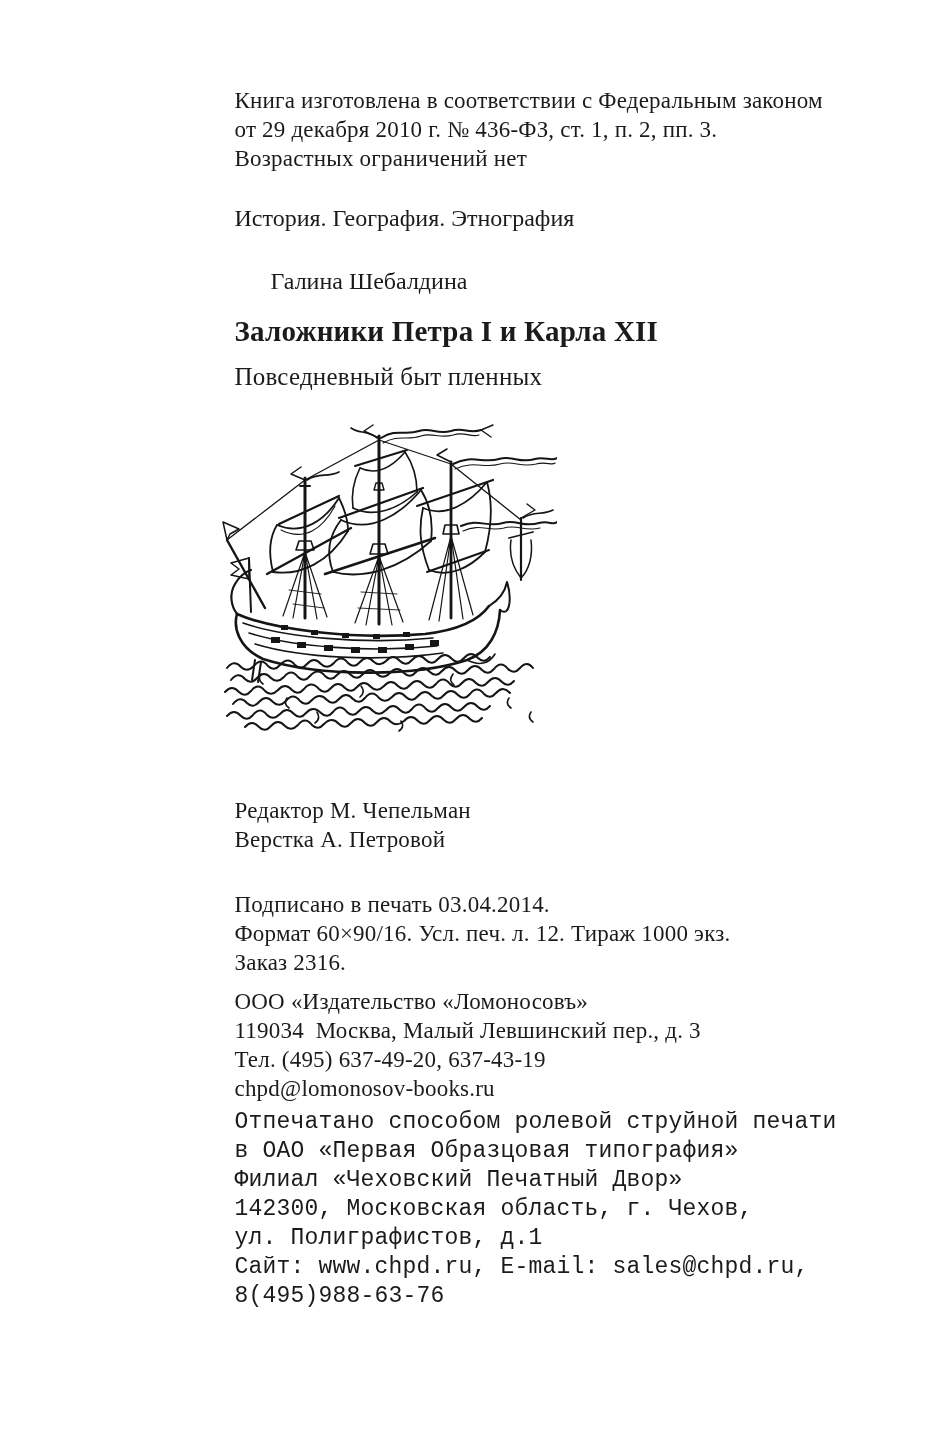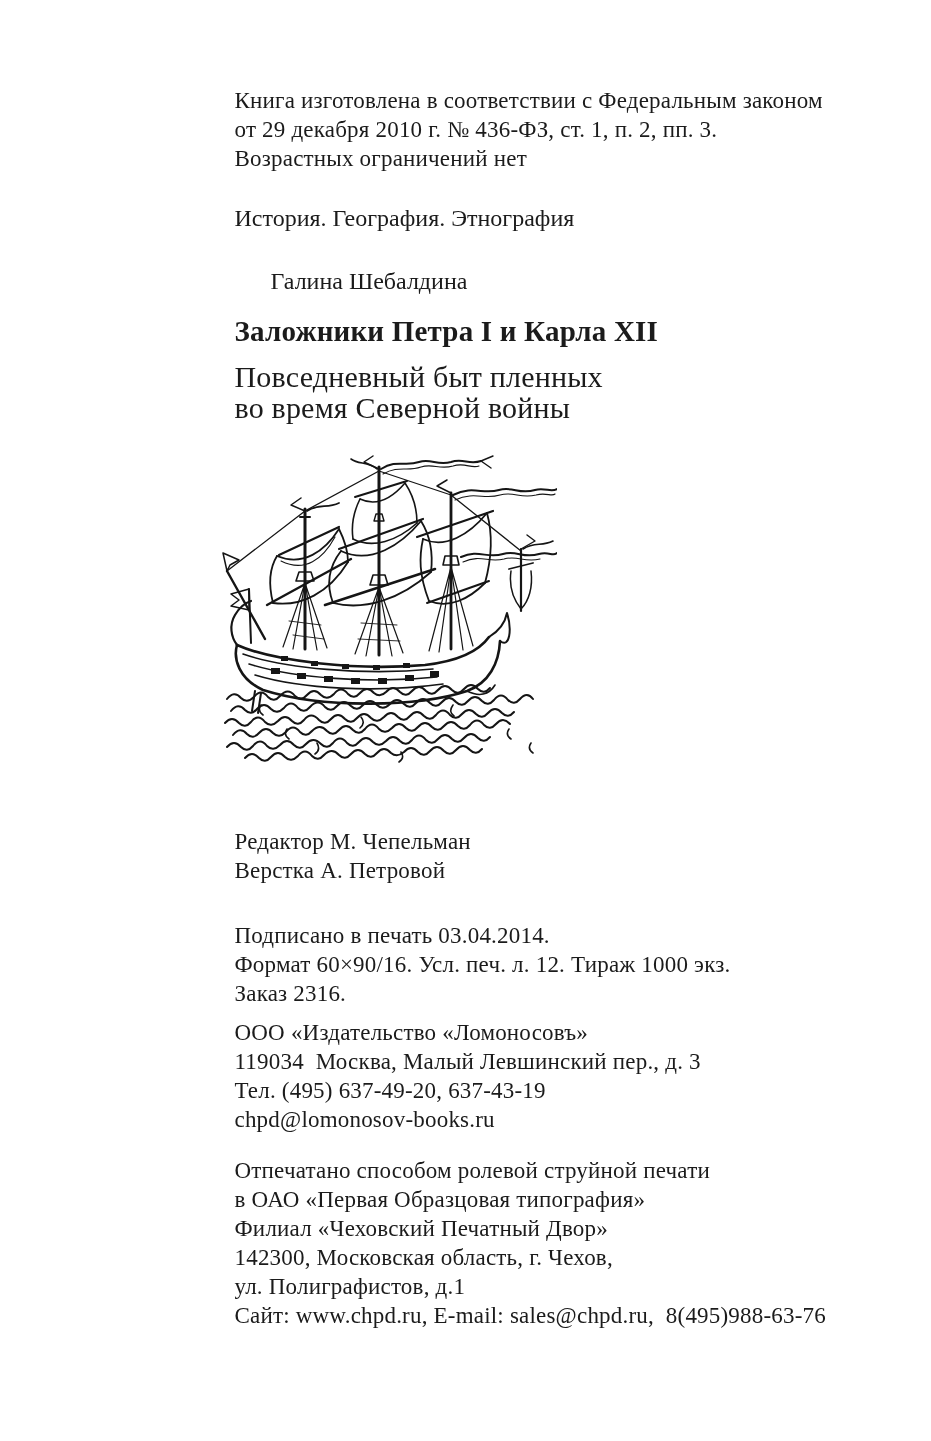--- a/index.html
+++ b/index.html
@@ -44,33 +44,33 @@
     margin-top: 17px;
     font-size: 29px;
     line-height: 36px;
     font-weight: 700;
     letter-spacing: 0.2px;
   }
   .subtitle-block {
     margin-top: 12px;
   }
   .subtitle-block .line {
-    font-size: 30px;
+    font-size: 25px;
     line-height: 31px;
   }
   .ship-figure {
     margin-top: 30px;
     margin-left: -14px;
     width: 336px;
     height: 312px;
   }
   .credits-block  { margin-top: 62px; }
   .print-block    { margin-top: 36px; }
   .publisher-block{ margin-top: 10px; }
-  .printer-block  { margin-top: 22px; }
+  .printer-block  { margin-top: 5px; font-family: Liberation Mono, monospace; }
   svg .ink { stroke: #151515; fill: none; stroke-linecap: round; stroke-linejoin: round; }
   svg .fillink { fill: #151515; stroke: none; }
 </style>
 </head>
 <body>
 
 <div class="page">
   <div class="content">
 
     <div class="legal-block">
@@ -80,21 +80,20 @@
     </div>
 
     <div class="series-line">История. География. Этнография</div>
 
     <div class="author-line">Галина Шебалдина</div>
 
     <div class="book-title">Заложники Петра I и Карла XII</div>
 
     <div class="subtitle-block">
       <div class="line">Повседневный быт пленных</div>
-      <div class="line">во время Северной войны</div>
     </div>
 
     <div class="ship-figure">
       <svg viewBox="0 0 336 312" width="336" height="312" aria-hidden="true">
         <g class="ink">
 
           <path d="M16,192 C52,208 134,218 204,212 C238,208 258,198 268,184" stroke-width="2.6"></path>
           <path d="M16,192 C12,206 18,226 42,237 C102,256 198,254 246,238 C268,230 278,210 279,188" stroke-width="2.6"></path>
           <path d="M268,184 C278,178 284,170 286,160 C291,176 289,196 279,188" stroke-width="2"></path>
           <path d="M22,201 C62,215 142,223 212,216" stroke-width="1.6"></path>

